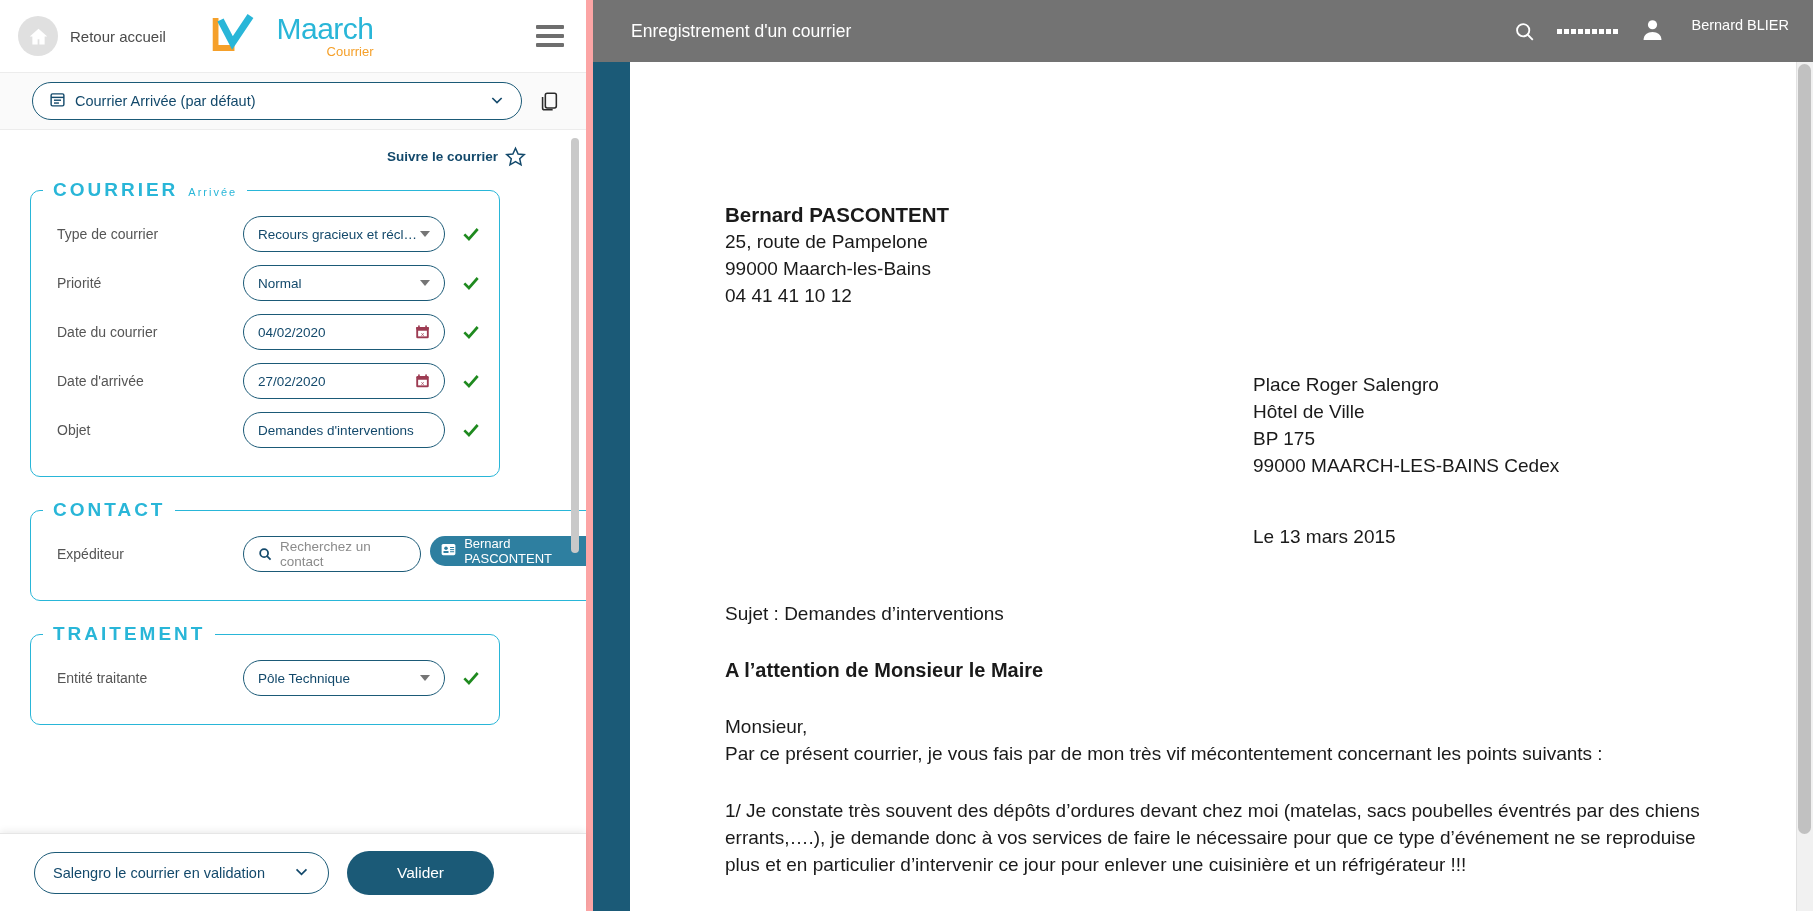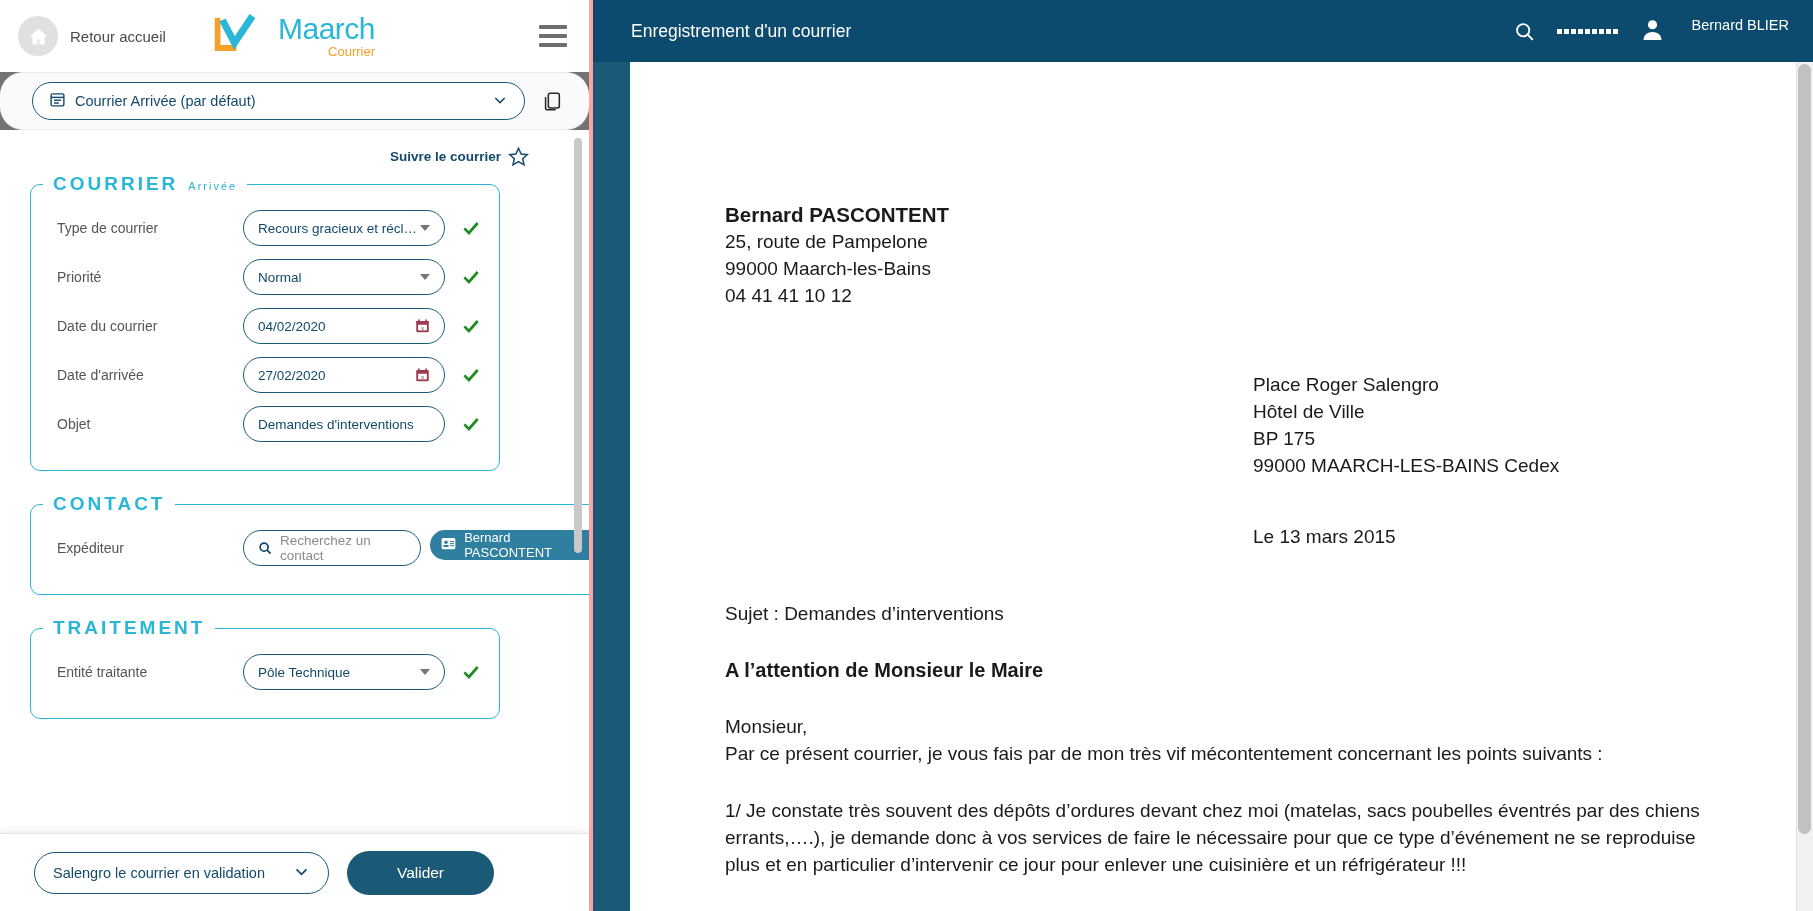--- a/index.html
+++ b/index.html
@@ -9,24 +9,24 @@
     overflow: hidden;
     background: #ffffff;
   }
 
   
   #app { position: relative; width: 1813px; height: 911px; display: flex; }
 
   
   #left-panel {
     width: 593px; height: 911px;
-    background: #737373;
+    background: #f0abfc;
     position: relative;
     display: flex; flex-direction: column;
-    border-right: 4px solid #fca5a5;
+    border-right: 7px solid #fca5a5;
   }
 
   .app-header {
     height: 72px; flex: 0 0 72px;
     display: flex; align-items: center;
     padding: 0 18px;
     background: #ffffff;
     position: relative;
   }
   .home-btn {
@@ -69,21 +69,20 @@
   .burger span:last-child { margin-bottom: 0; }
 
   
   .chassis-row {
     flex: 0 0 58px;
     display: flex; align-items: center; gap: 16px;
     padding: 0 26px 0 32px;
     background: #fafafa;
     border-top: 1px solid #ececec;
     border-bottom: 1px solid #ececec;
-    border-radius: 23px;
   }
   .chassis-select {
     flex: 1;
     height: 38px;
     border: 1px solid #1b5a77;
     border-radius: 20px;
     background: #ffffff;
     display: flex; align-items: center;
     padding: 0 16px;
     gap: 9px;
@@ -103,21 +102,21 @@
     background: #ffffff;
   }
   .scrollbar-thumb {
     position: absolute; right: 7px; top: 8px;
     width: 8px; height: 415px;
     background: #c9c9c9; border-radius: 5px;
   }
 
   .follow-row {
     display: flex; align-items: center; justify-content: flex-end;
-    gap: 7px; padding-right: 30px; margin-bottom: 6px;
+    gap: 7px; padding-right: 30px; margin-bottom: 12px;
     margin-top: 6px;
   }
   .follow-label {
     font-size: 13.5px; font-weight: bold; color: #13496b;
     cursor: pointer;
   }
   .star-icon { color: #13496b; cursor: pointer; display: flex; }
 
   fieldset.section {
     border: 1px solid #29b6d8;
@@ -213,21 +212,21 @@
   }
 
   
   #right-panel {
     flex: 1 1 auto; height: 911px;
     display: flex; flex-direction: column;
     background: #ffffff; position: relative;
   }
   .top-bar {
     flex: 0 0 62px;
-    background: #0c4a6e;
+    background: #737373;
     display: flex; align-items: center;
     padding: 0 24px 0 38px;
     color: #ffffff;
   }
   .top-title { font-size: 17.5px; font-weight: 400; }
   .top-actions {
     margin-left: auto; display: flex; align-items: center; gap: 22px;
   }
   .top-actions .ico { cursor: pointer; display: flex; }
   .user-box { display: flex; gap: 26px; cursor: pointer; }

